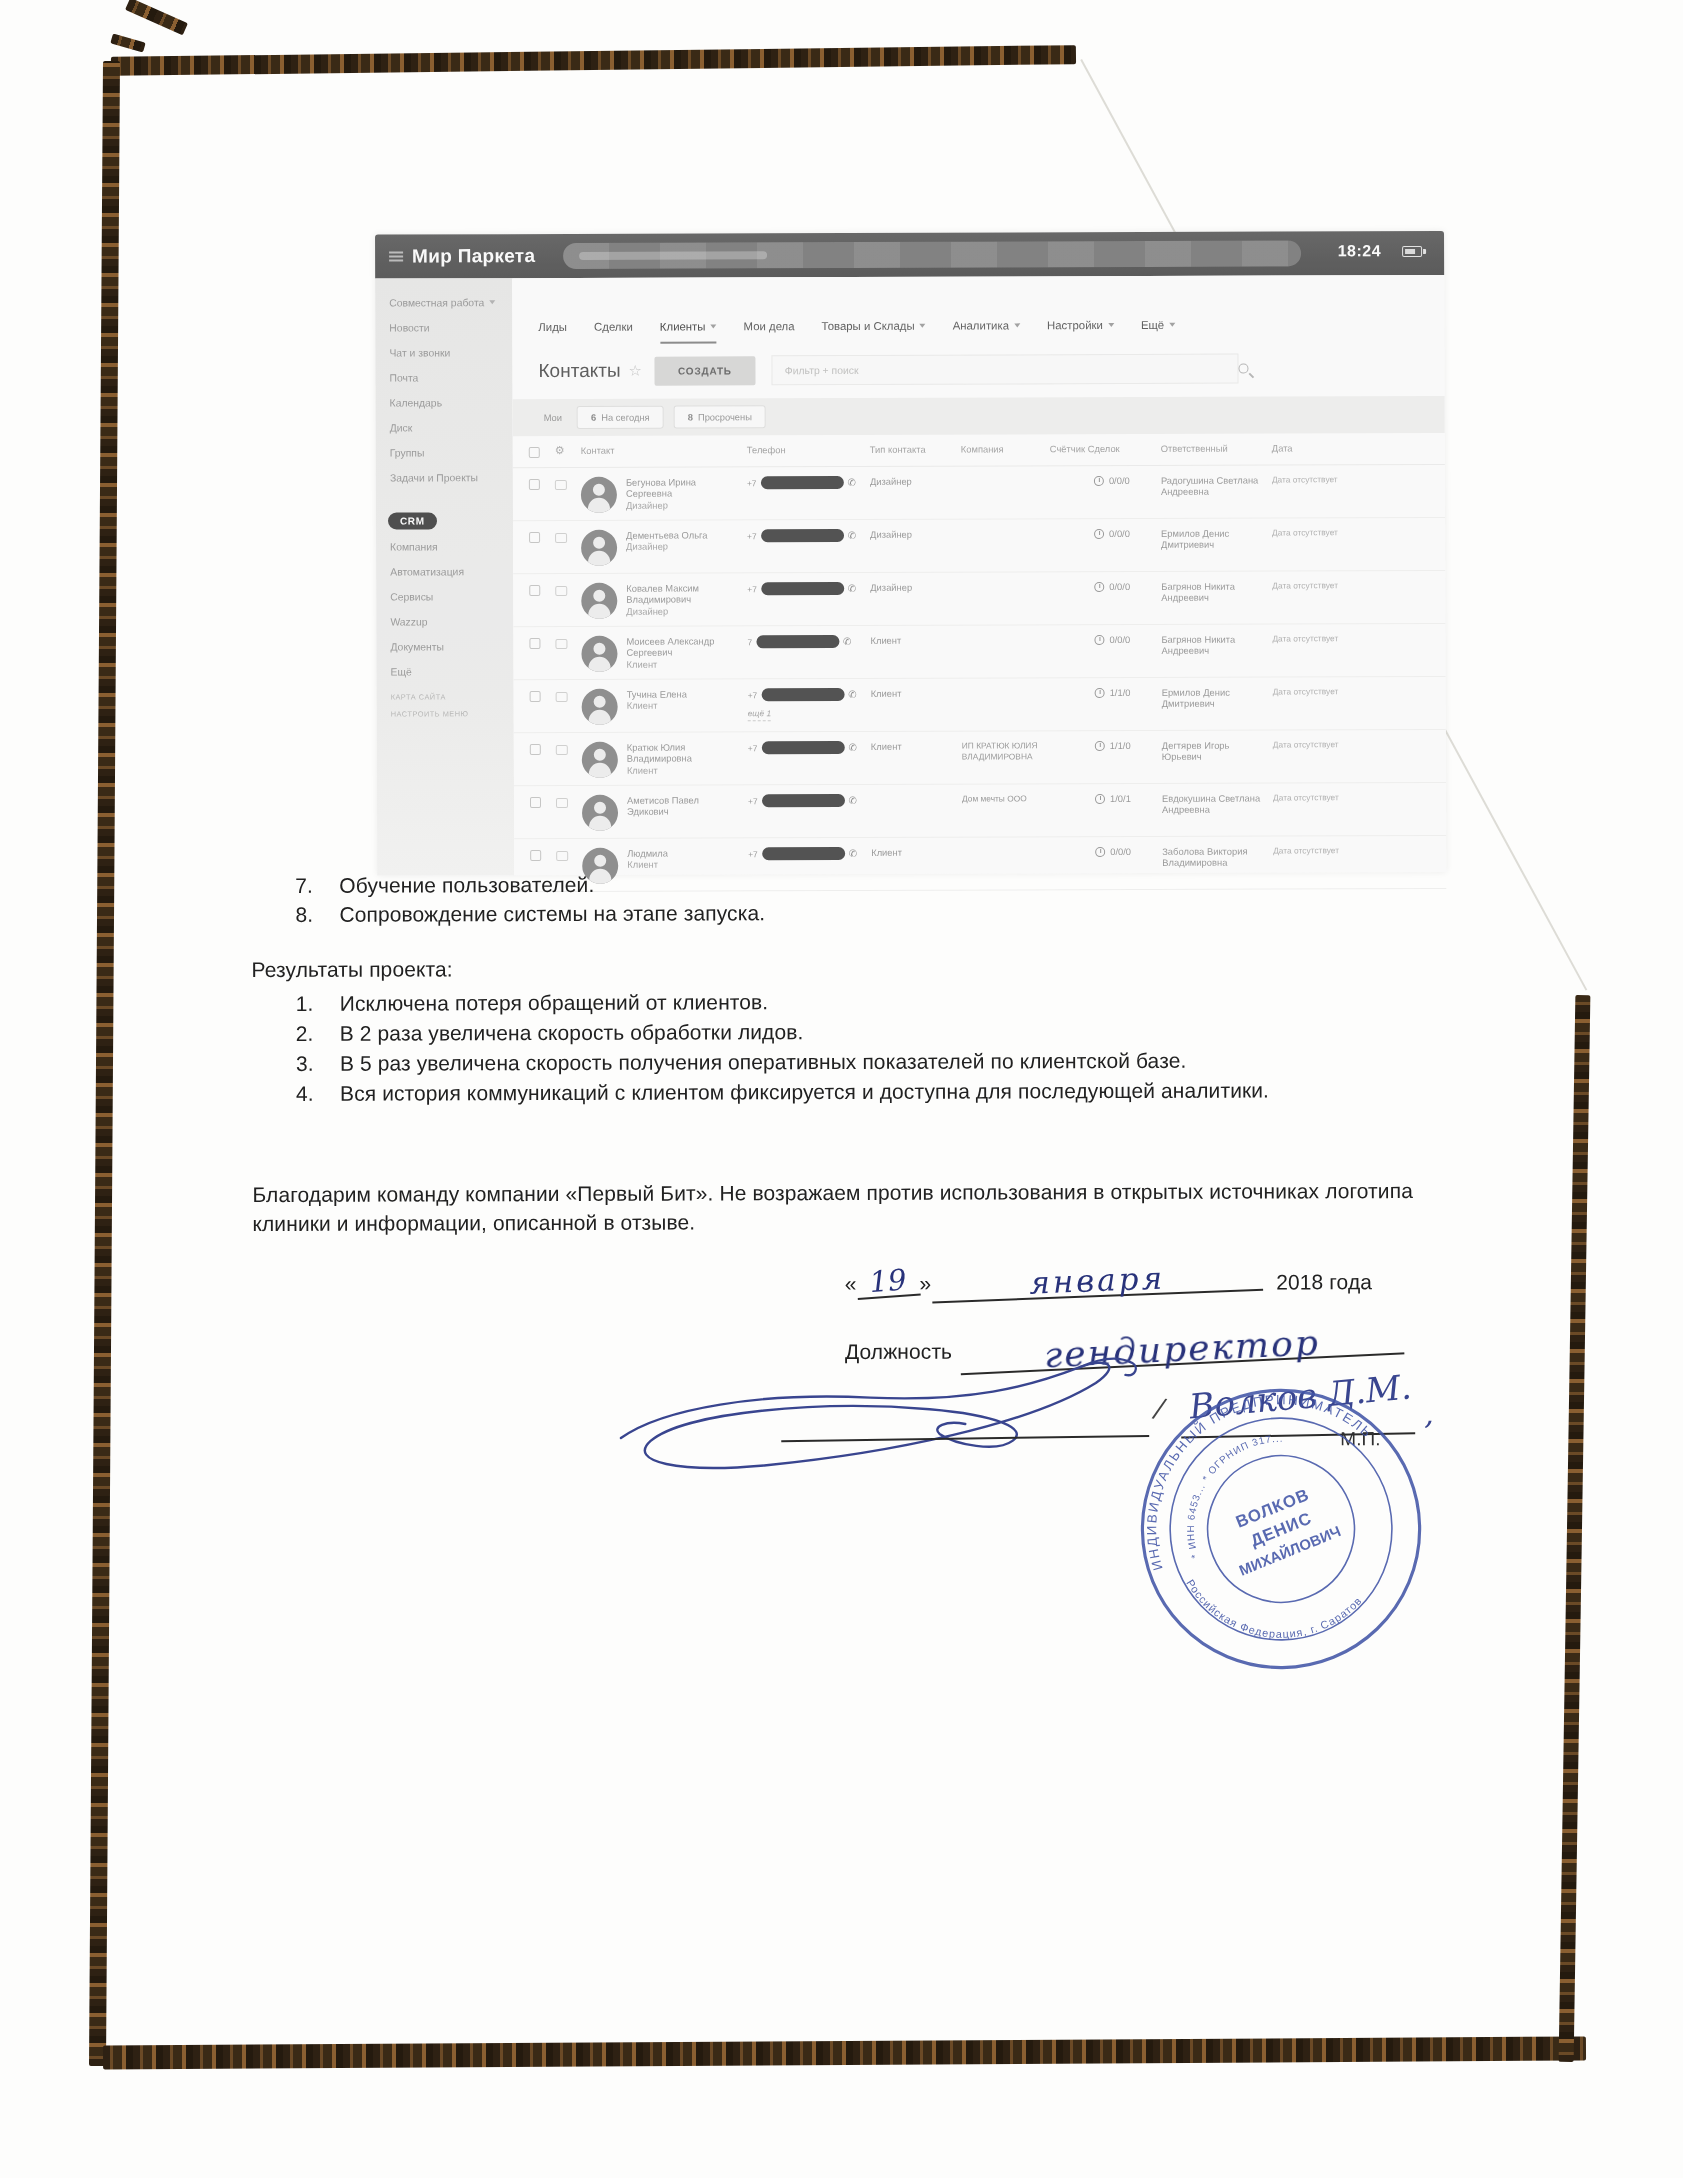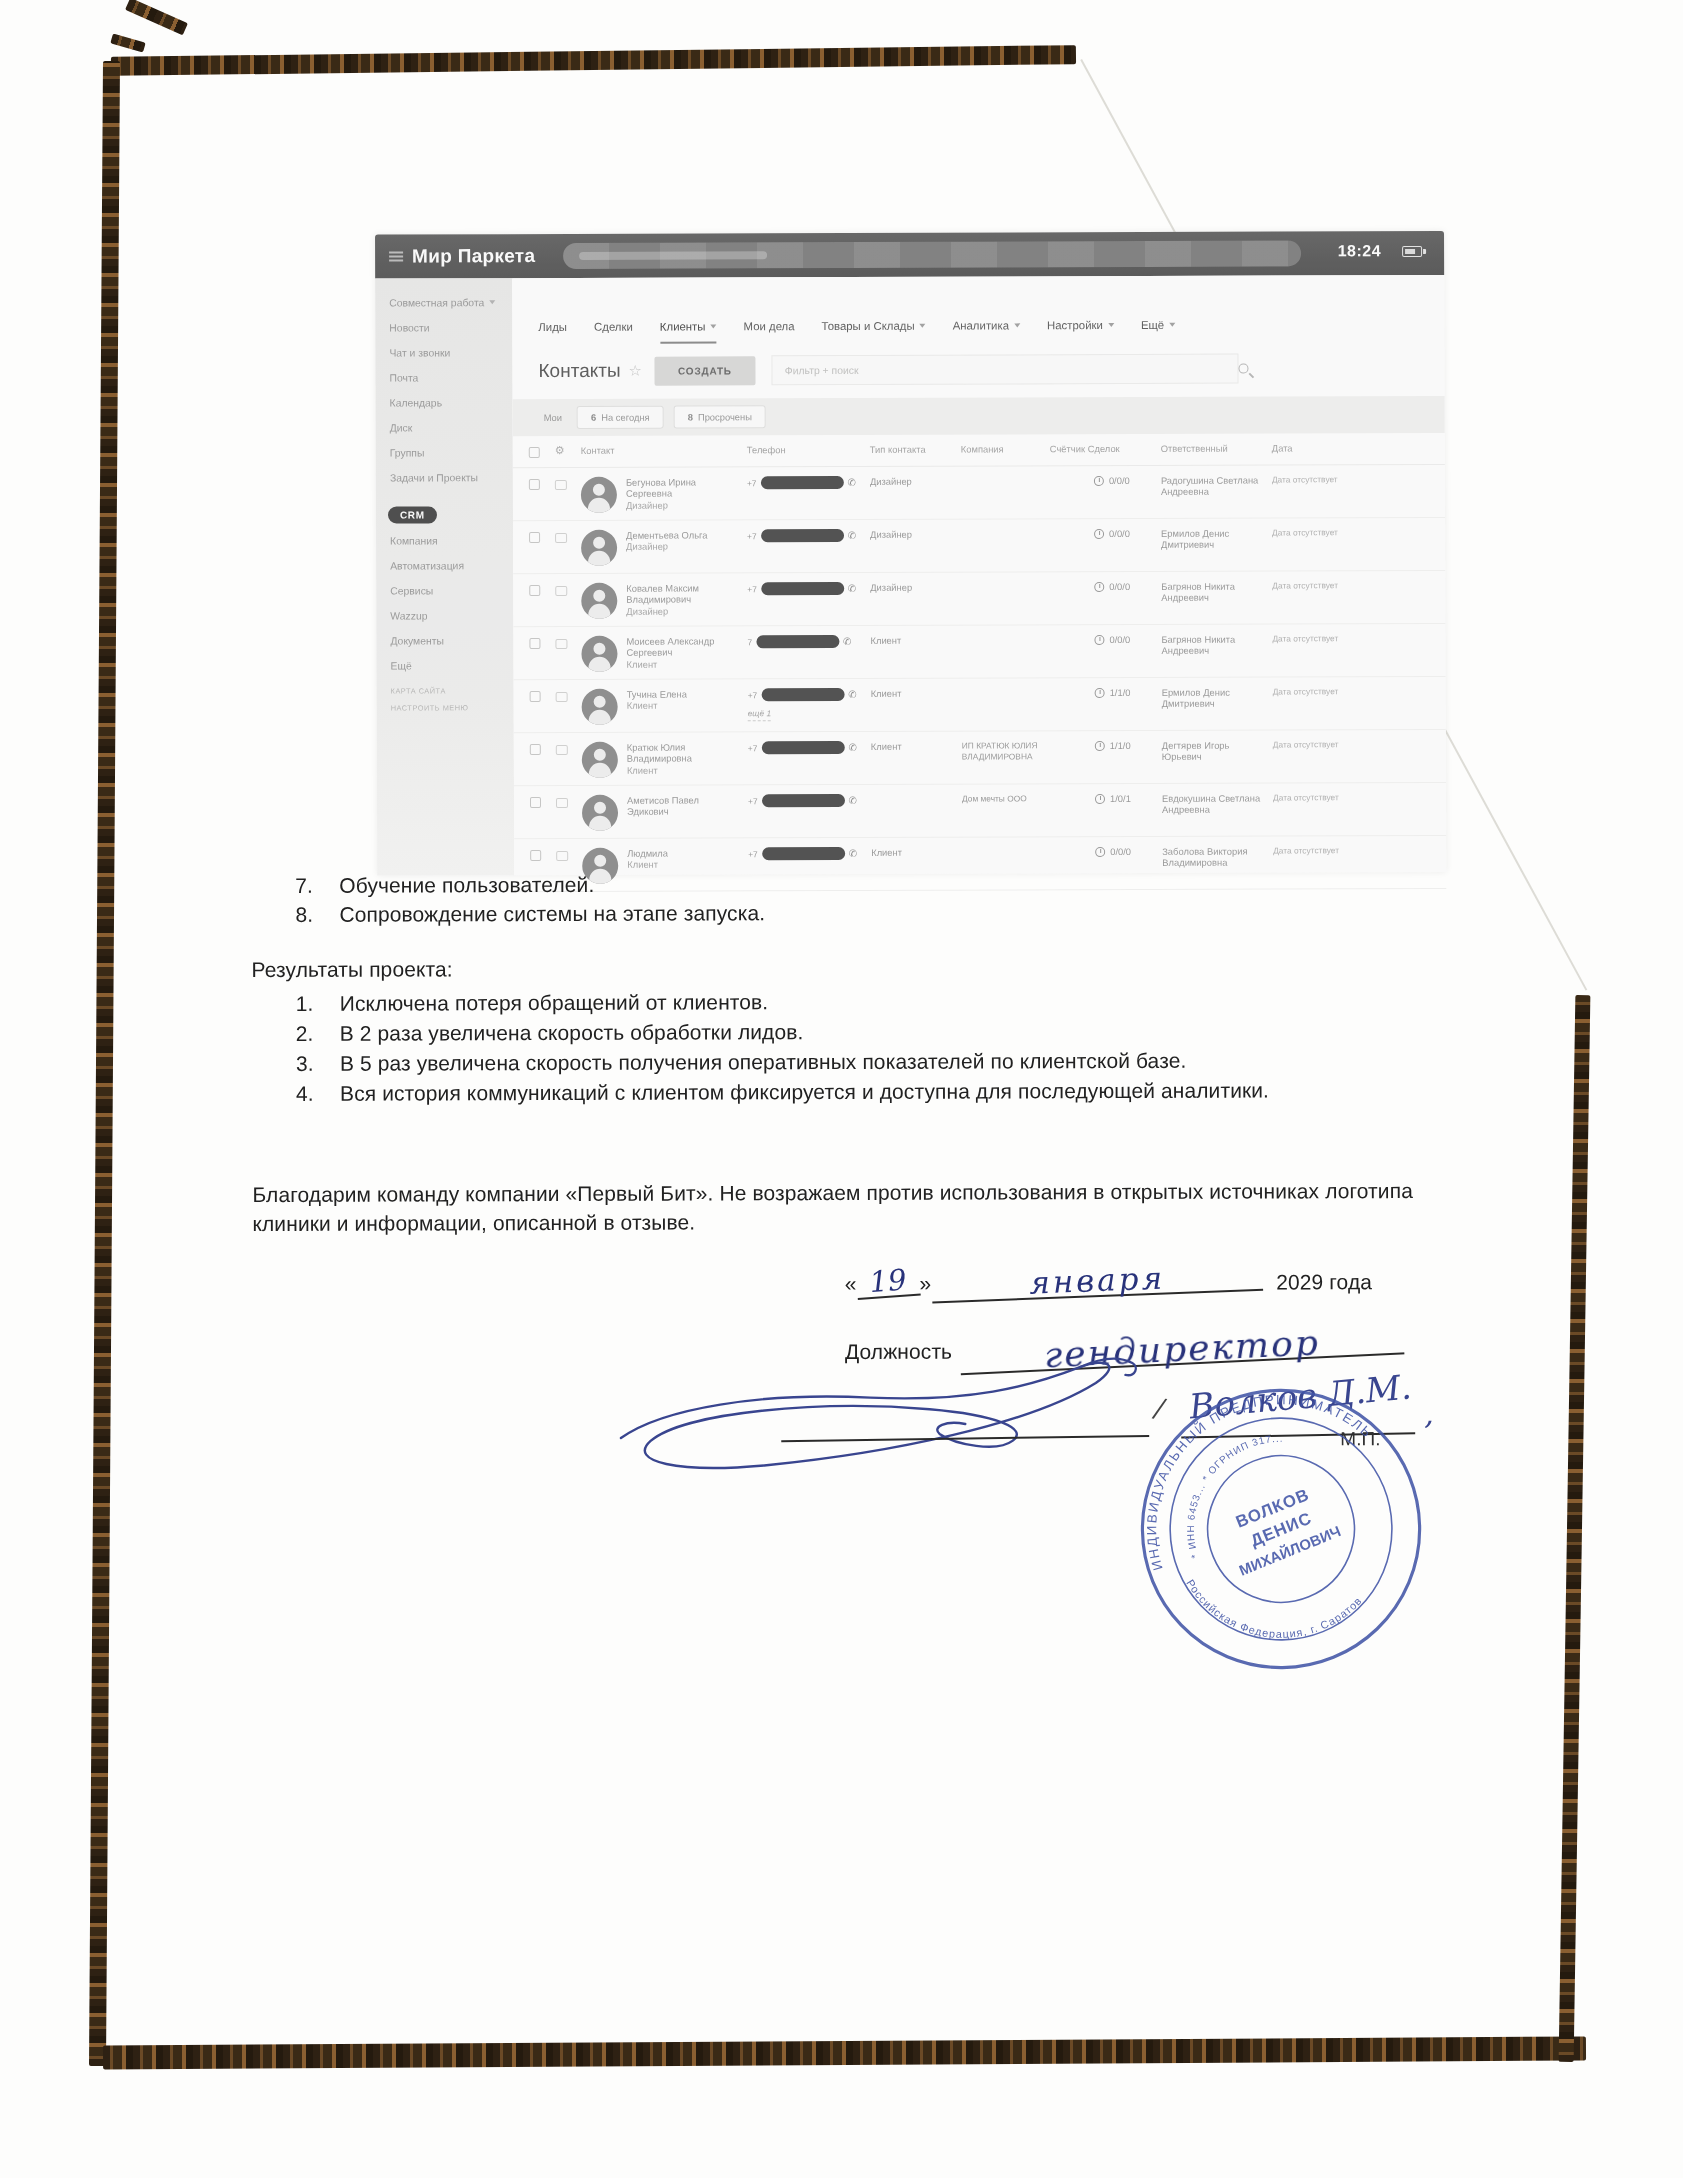--- a/index.html
+++ b/index.html
@@ -29,21 +29,21 @@
   .searchpill::before{content:"";position:absolute;inset:0;background:repeating-linear-gradient(90deg,rgba(255,255,255,.13) 0 46px,rgba(255,255,255,.03) 46px 97px);}
   .searchpill::after{content:"";position:absolute;left:16px;top:9px;width:188px;height:8px;border-radius:4px;background:rgba(255,255,255,.28);}
   .tb-time{position:absolute;right:63px;top:11px;color:#fff;font-size:16px;font-weight:bold;letter-spacing:0.5px;}
   .batt{position:absolute;right:22px;top:15px;width:20px;height:11px;border:1.5px solid rgba(255,255,255,.85);border-radius:2px;}
   .batt::before{content:"";position:absolute;left:2px;top:2px;bottom:2px;width:10px;background:rgba(255,255,255,.8);}
   .batt::after{content:"";position:absolute;right:-5px;top:2px;width:3px;height:5px;background:rgba(255,255,255,.85);border-radius:0 1px 1px 0;}
 
   .sidebar{position:absolute;left:0;top:44px;width:137px;bottom:0;background:linear-gradient(180deg,#ebebea,#f1f1f0 70%,#f7f7f6);padding-top:12px;}
   .side-item{font-size:10.4px;color:#9c9c9c;padding:7px 4px 7px 14px;white-space:nowrap;}
   .side-item .caret{border-top-color:#b5b5b5;}
-  .side-badge{display:inline-block;background:#4b4b4b;color:#fff;font-weight:bold;font-size:10px;letter-spacing:0.6px;border-radius:10px;padding:3px 12px;margin:16px 0 5px 12px;}
+  .side-badge{display:inline-block;background:#4b4b4b;color:#fff;font-weight:bold;font-size:10px;letter-spacing:0.6px;border-radius:10px;padding:3px 12px;margin:22px 0 5px 12px;}
   .side-foot{font-size:7.4px;color:#b9b9b8;letter-spacing:0.5px;padding:8px 0 0 14px;text-transform:uppercase;}
 
   .main{position:absolute;left:137px;top:44px;right:0;bottom:0;background:#fff;}
   .nav{display:flex;gap:27px;padding:15px 0 0 26px;font-size:11.4px;color:#5f5f5f;align-items:flex-start;}
   .nav-item{position:relative;padding-bottom:11px;white-space:nowrap;cursor:default;margin-top:28px;}
   .nav-item.active{color:#4c4c4c;}
   .nav-item.active::after{content:"";position:absolute;left:0;right:0;bottom:0;height:2px;background:#8b8b8b;}
   .caret{display:inline-block;margin-left:5px;width:0;height:0;border-left:3.5px solid transparent;border-right:3.5px solid transparent;border-top:4px solid #a3a3a3;vertical-align:2px;}
 
   .title-row{display:flex;align-items:center;padding:12px 0 8px 26px;}
@@ -363,21 +363,21 @@
         <span>Вся история коммуникаций с клиентом фиксируется и доступна для последующей аналитики.</span>
       </div>
     </div>
   <div class="doc" id="closing">Благодарим команду компании «Первый Бит». Не возражаем против использования в открытых источниках логотипа клиники и информации, описанной в отзыве.</div>
 
   <div class="doc" id="date-row">
     <span>«</span>
     <span class="u hand" id="date-day">19</span>
     <span>»</span>
     <span class="u hand" id="date-month">января</span>
-    <span id="date-year">2029 года</span>
+    <span id="date-year">2018 года</span>
   </div>
 
   <div class="doc" id="pos-row">
     <span>Должность</span>
     <span class="u hand" id="pos-hand">гендиректор</span>
   </div>
 
   <svg id="sig-svg" width="574" height="149" viewBox="0 0 580 150">
     <g fill="none" stroke="#39458f" stroke-width="2.4" stroke-linecap="round">
       <path d="M28 96 C 70 66, 170 50, 280 56 C 380 61, 440 46, 492 26 C 520 16, 534 24, 508 42 C 440 84, 300 112, 175 124 C 85 132, 34 120, 58 99 C 92 70, 230 58, 340 68 C 408 74, 440 88, 424 100 C 408 112, 366 104, 350 93 C 342 86, 356 79, 376 83"></path>

